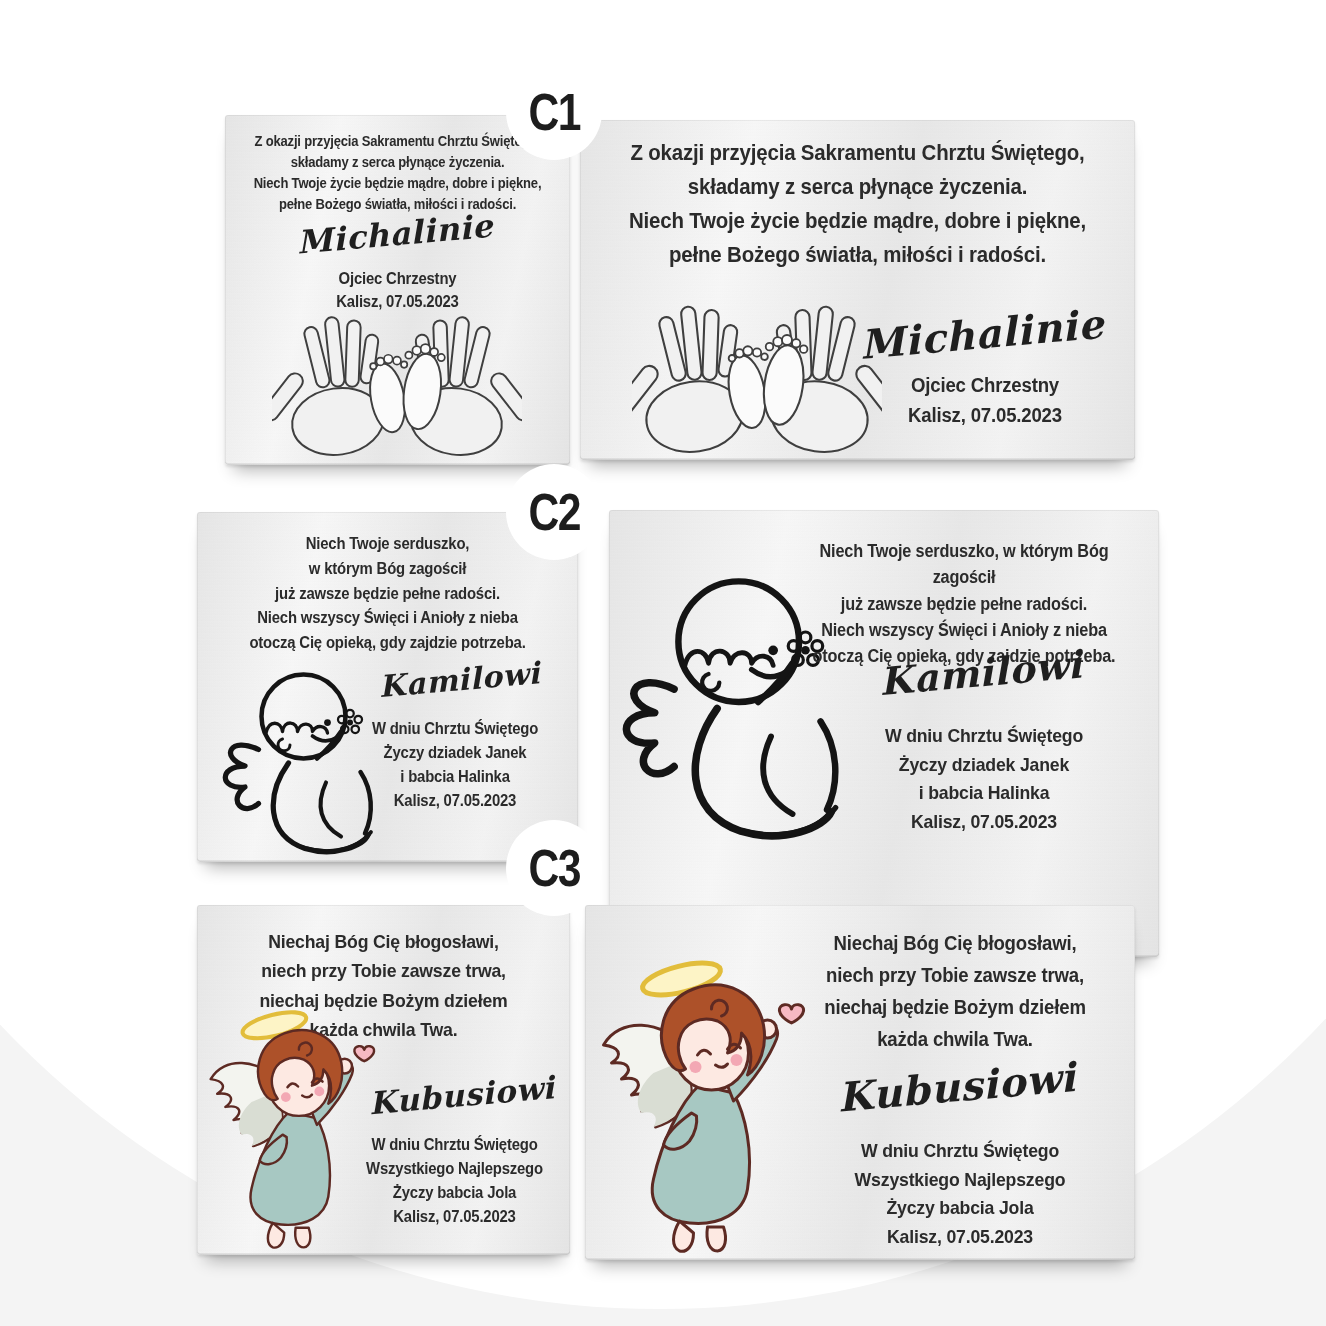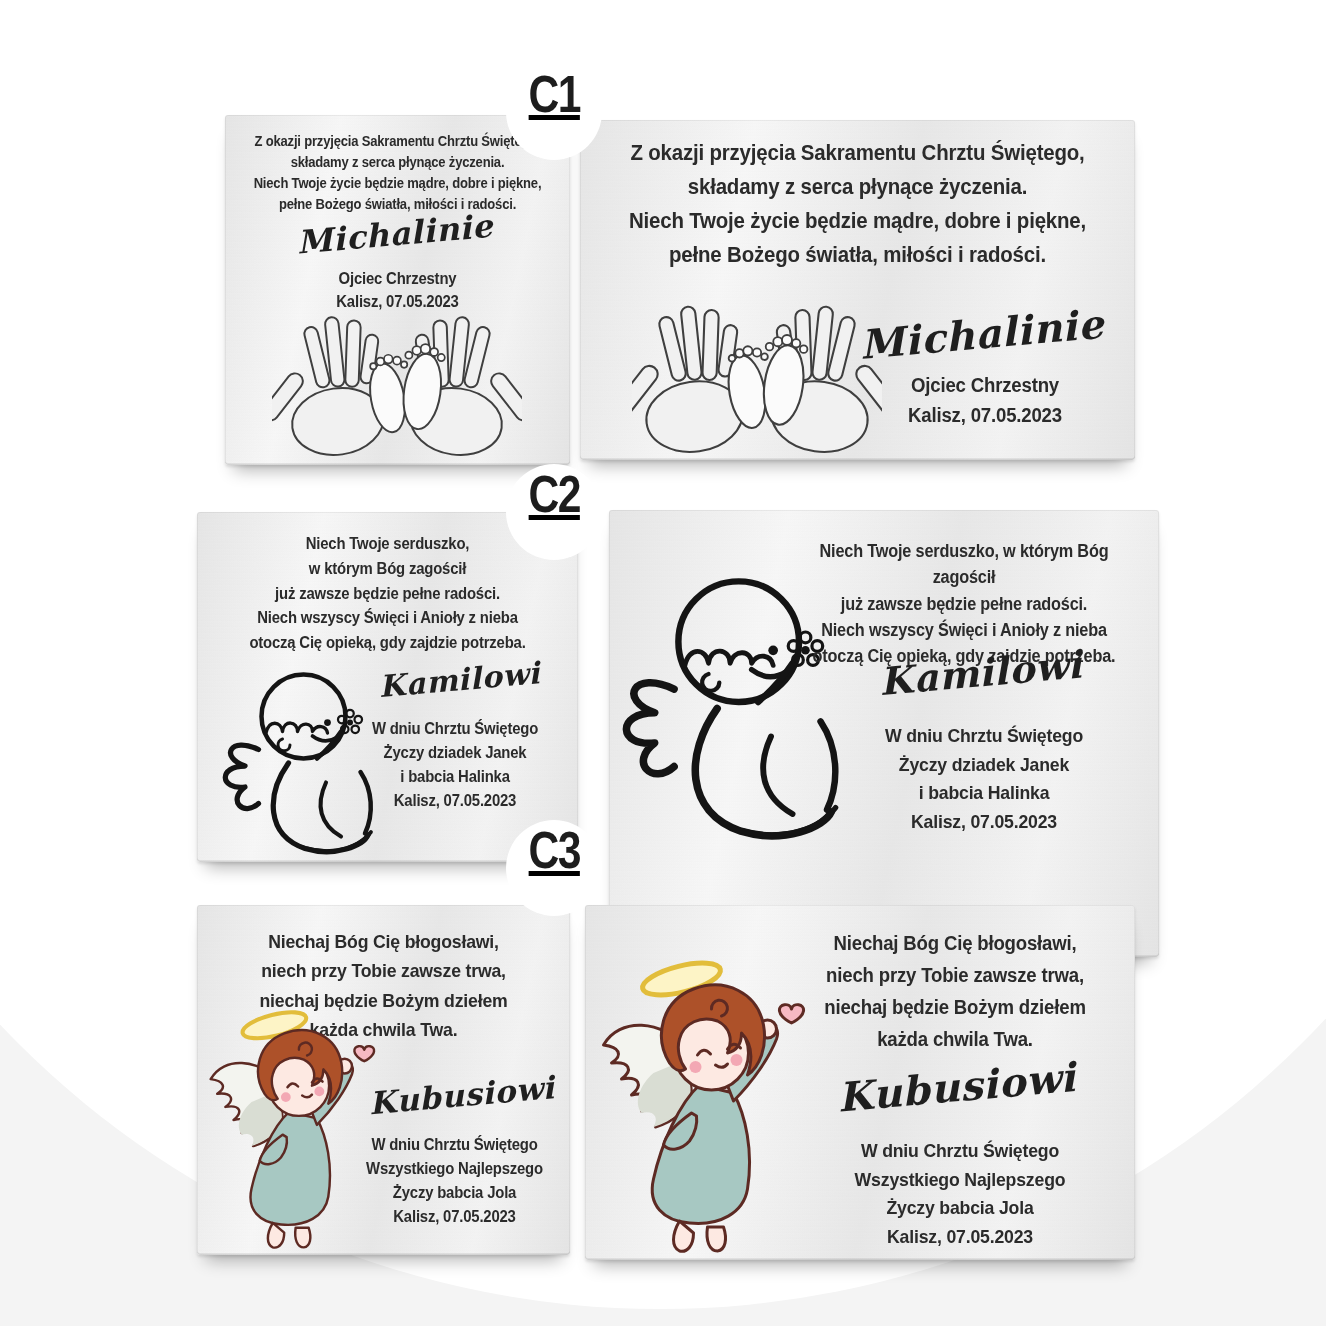--- a/index.html
+++ b/index.html
@@ -72,23 +72,22 @@
   .card--c3s .det{left:145px;width:225px;top:228px;font-size:16px;line-height:1.5}
   
   .card--c3l .msg{left:190px;width:360px;top:22px;font-size:20px;line-height:1.6}
   .card--c3l .illu{position:absolute;left:8px;top:48px;width:225px;height:300px}
   .card--c3l .name{left:230px;width:290px;top:158px;font-size:40px}
   .card--c3l .det{left:230px;width:290px;top:232px;font-size:19px;line-height:1.5}
 
   
   .badge{
     position:absolute;left:506px;width:96px;height:96px;border-radius:50%;
-    background:#ffffff;display:flex;justify-content:center;
+    background:#ffffff;display:flex;align-items:center;justify-content:center;
     z-index:5;
-    text-decoration:underline;
   }
   .badge--1{top:64px}.badge--2{top:464px}.badge--3{top:820px}
   .badge span{
     font-size:52px;font-weight:800;color:var(--badge-text,#1d1d1d);
     transform:scaleX(0.82);letter-spacing:-2px;
   }
 
   
   .hand{fill:var(--hand-fill,#f1f1f1);stroke:var(--hand-stroke,#3f3f3f);stroke-width:2.5}
   .foot{fill:#fbfbfb;stroke:var(--hand-stroke,#3f3f3f);stroke-width:2.5}

